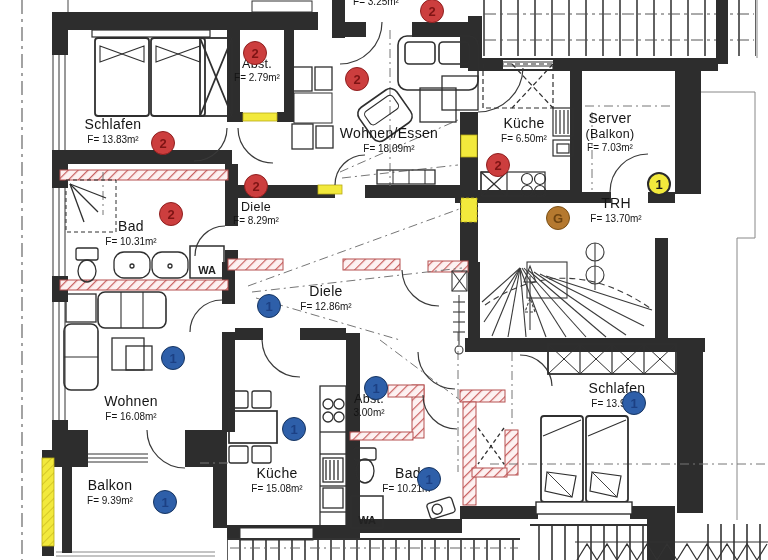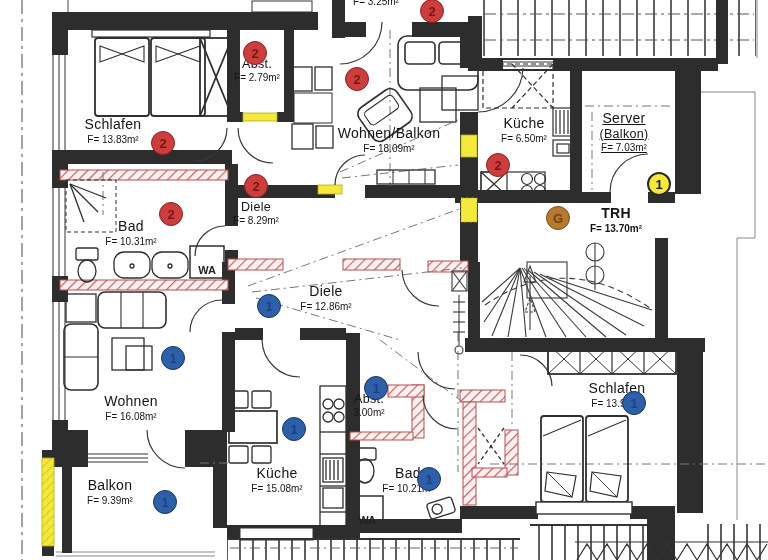--- a/index.html
+++ b/index.html
@@ -387,33 +387,33 @@
     <span class="rarea">F= 13.83m²</span>
   </div>
   <div class="rlabel" style="left:222px;top:57px;width:70px;">
     <span class="rname sm">Abst.</span>
     <span class="rarea">F= 2.79m²</span>
   </div>
   <div class="rlabel" style="left:336px;top:-5px;width:80px;">
     <span class="rarea">F= 3.25m²</span>
   </div>
   <div class="rlabel" style="left:324px;top:126px;width:130px;">
-    <span class="rname">Wohnen/Balkon</span>
+    <span class="rname">Wohnen/Essen</span>
     <span class="rarea">F= 18.09m²</span>
   </div>
   <div class="rlabel" style="left:479px;top:116px;width:90px;">
     <span class="rname">Küche</span>
     <span class="rarea">F= 6.50m²</span>
   </div>
-  <div class="rlabel" style="left:579px;top:111px;width:90px;text-decoration:underline;">
+  <div class="rlabel" style="left:565px;top:111px;width:90px;">
     <span class="rname">Server</span>
     <span class="rname sm">(Balkon)</span>
     <span class="rarea">F= 7.03m²</span>
   </div>
-  <div class="rlabel" style="left:576px;top:206px;width:80px;font-weight:bold;">
+  <div class="rlabel" style="left:576px;top:196px;width:80px;">
     <span class="rname">TRH</span>
     <span class="rarea">F= 13.70m²</span>
   </div>
   <div class="rlabel" style="left:91px;top:219px;width:80px;">
     <span class="rname">Bad</span>
     <span class="rarea">F= 10.31m²</span>
   </div>
   <div class="rlabel" style="left:216px;top:200px;width:80px;">
     <span class="rname sm">Diele</span>
     <span class="rarea">F= 8.29m²</span>

